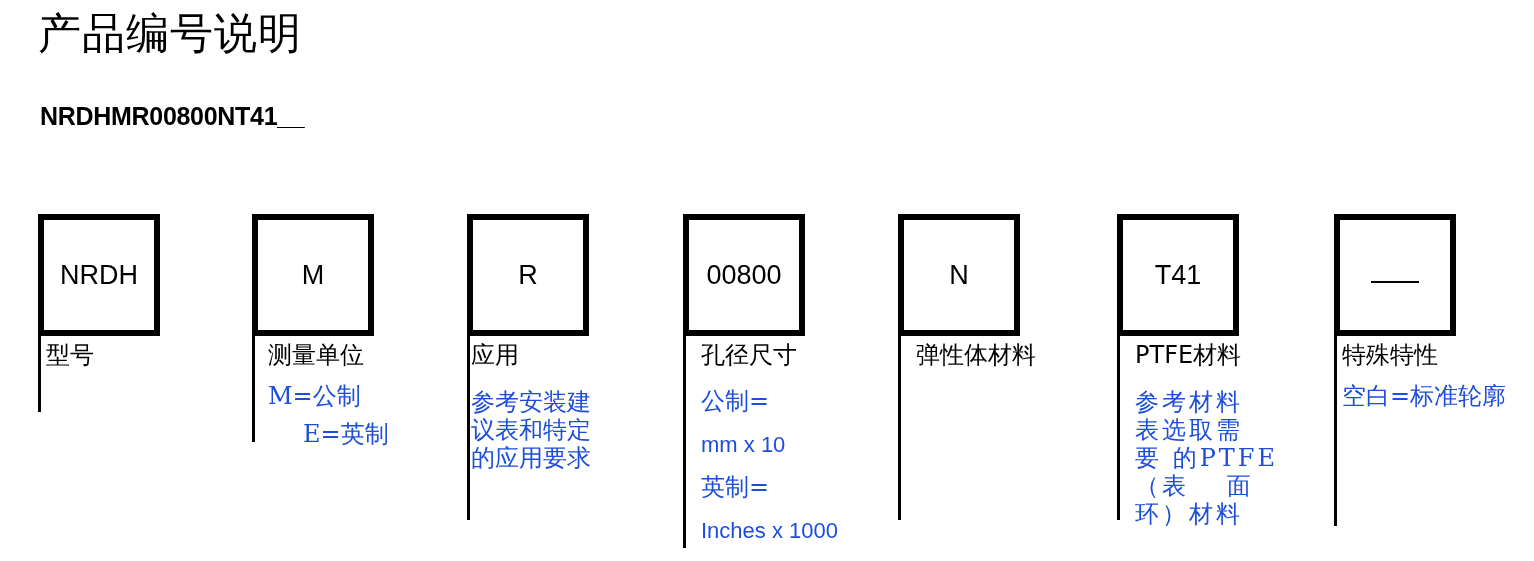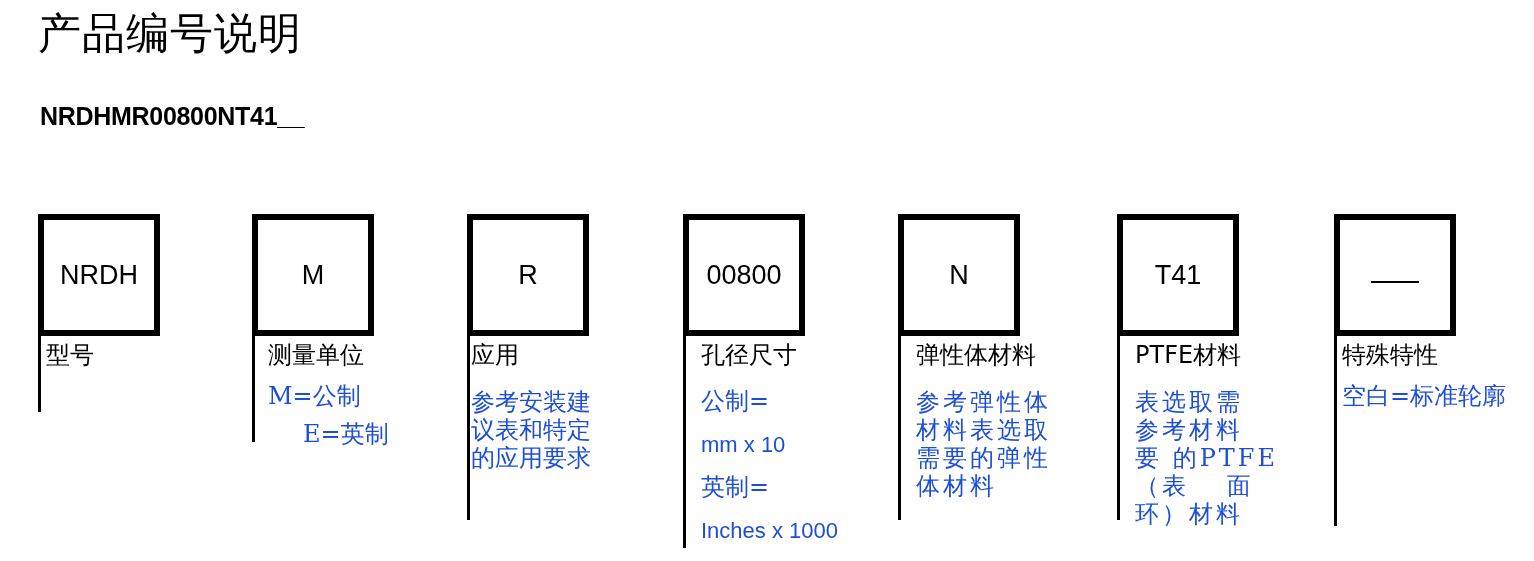--- a/index.html
+++ b/index.html
@@ -170,39 +170,33 @@
   </div>
 </div>
 
 <div class="segment" style="left:898px;">
   <div class="seg-box">
     <span class="seg-code">N</span>
   </div>
   <div class="seg-line" style="height:184px;"></div>
   <div class="seg-text" style="left:18px;">
     <div class="seg-label">弹性体材料</div>
-    <div class="seg-desc tracked" style="margin-top:18px;">
-      <span class="ln">参考弹性体</span>
-      <span class="ln">材料表选取</span>
-      <span class="ln">需要的弹性</span>
-      <span class="ln">体材料</span>
-    </div>
   </div>
 </div>
 
 <div class="segment" style="left:1117px;">
   <div class="seg-box">
     <span class="seg-code">T41</span>
   </div>
   <div class="seg-line" style="height:184px;"></div>
   <div class="seg-text" style="left:18px;">
     <div class="seg-label">PTFE材料</div>
     <div class="seg-desc tracked" style="margin-top:18px;">
+      <span class="ln">参考材料</span>
       <span class="ln">表选取需</span>
-      <span class="ln">参考材料</span>
       <span class="ln">要 的PTFE</span>
       <span class="ln">（表　 面</span>
       <span class="ln">环）材料</span>
     </div>
   </div>
 </div>
 
 <div class="segment" style="left:1334px;">
   <div class="seg-box">
     <span class="seg-code blank"></span>

